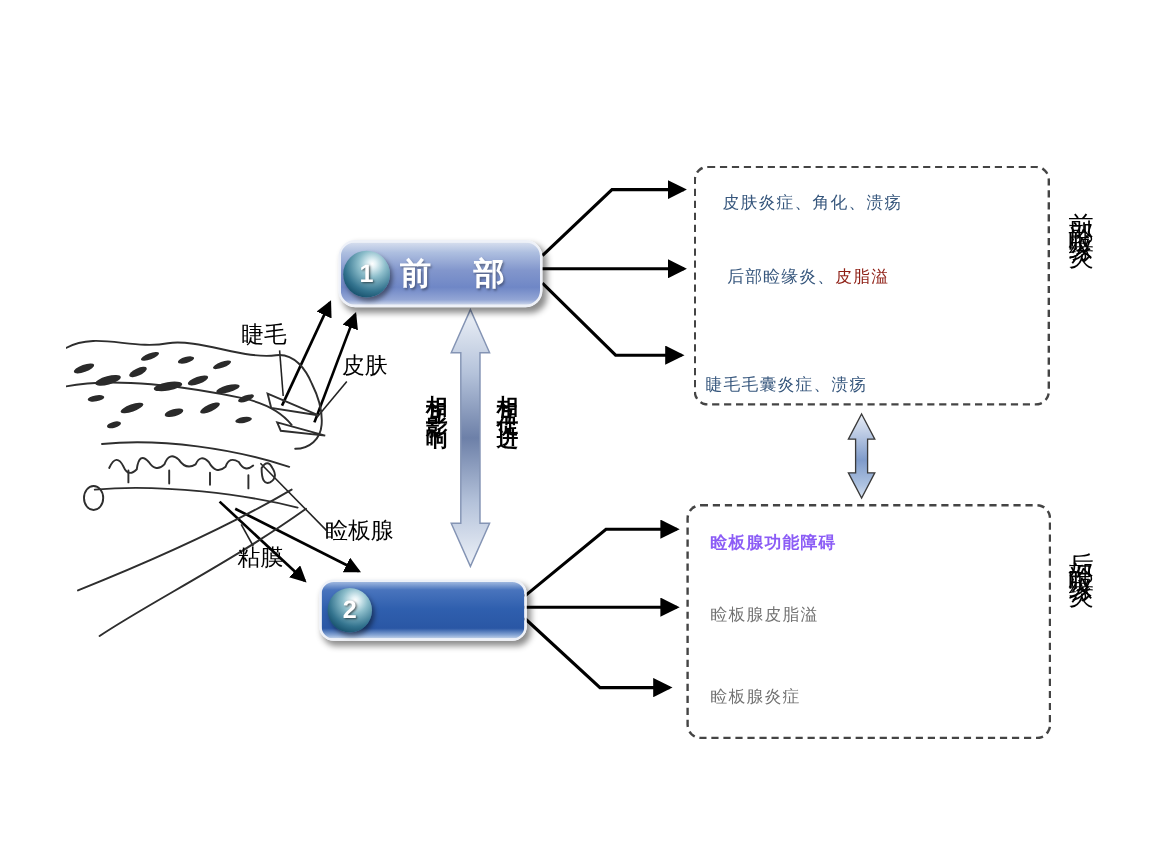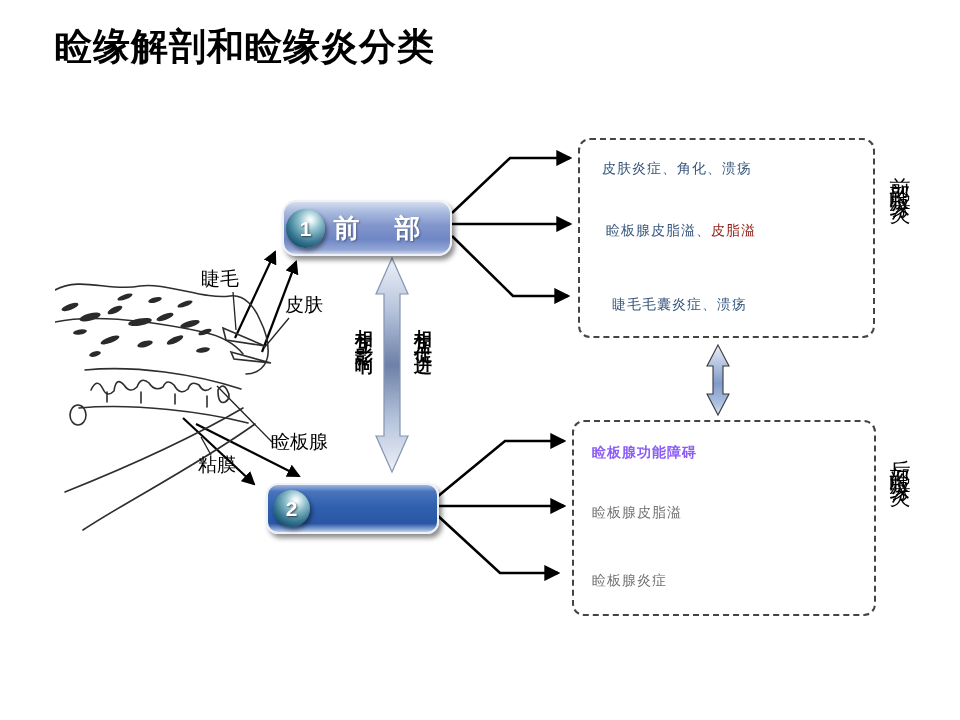--- a/index.html
+++ b/index.html
@@ -65,31 +65,30 @@
   .bline{
     position:absolute;font-family:"DejaVu Serif","Liberation Serif",serif;
     font-size:14px;white-space:nowrap;letter-spacing:1px;
   }
   .navy{color:#37577d;font-family:"DejaVu Serif","Liberation Serif",serif;}
   .darkred{color:#8e1e14;font-family:"DejaVu Serif","Liberation Serif",serif;text-align:right;}
   .orange{color:#8b5cf6;font-weight:bold;}
   .steel{color:#737373;}
   .a-l1{left:22px;top:20px;}
   .a-l2{left:26px;top:82px;}
-  .a-l3{left:8px;top:156px;margin-left:24px;}
+  .a-l3{left:8px;top:172px;}
   .p-l1{left:18px;top:22px;}
   .p-l2{left:18px;top:82px;}
   .p-l3{left:18px;top:150px;}
 </style>
 </head>
 <body>
 
 <div class="slide">
 
-  <h1 class="title">睑缘解剖和睑缘炎分类</h1>
 
   <svg class="overlay" viewBox="0 0 960 720">
     <defs>
       <marker id="ah" viewBox="0 0 10 10" refX="8.5" refY="5" markerWidth="6.2" markerHeight="6.2" orient="auto-start-reverse">
         <path d="M0 0 L10 5 L0 10 z" fill="#000"></path>
       </marker>
       <linearGradient id="gBig" x1="0" y1="258" x2="0" y2="472" gradientUnits="userSpaceOnUse">
         <stop offset="0" stop-color="#eef2f8"></stop>
         <stop offset="0.25" stop-color="#b4c2da"></stop>
         <stop offset="0.5" stop-color="#6d80a8"></stop>
@@ -186,21 +185,21 @@
     <span class="bead bead-2">
       <span>2</span>
     </span>
   </div>
 
   <span class="vtext rel">相互影响</span>
   <span class="vtext rel rel-right">相互促进</span>
 
   <div class="dbox box-ant">
     <div class="bline navy a-l1">皮肤炎症、角化、溃疡</div>
-    <div class="bline a-l2"><span class="navy">睑板腺皮脂溢、</span><span class="darkred">皮脂溢</span></div>
+    <div class="bline a-l2"><span class="navy">后部睑缘炎、</span><span class="darkred">皮脂溢</span></div>
     <div class="bline navy a-l3">睫毛毛囊炎症、溃疡</div>
   </div>
 
   <div class="dbox box-post">
     <div class="bline orange p-l1">睑板腺功能障碍</div>
     <div class="bline steel p-l2">睑板腺皮脂溢</div>
     <div class="bline steel p-l3">睑板腺炎症</div>
   </div>
 
   <span class="vtext side side-ant">前部睑缘炎</span>

